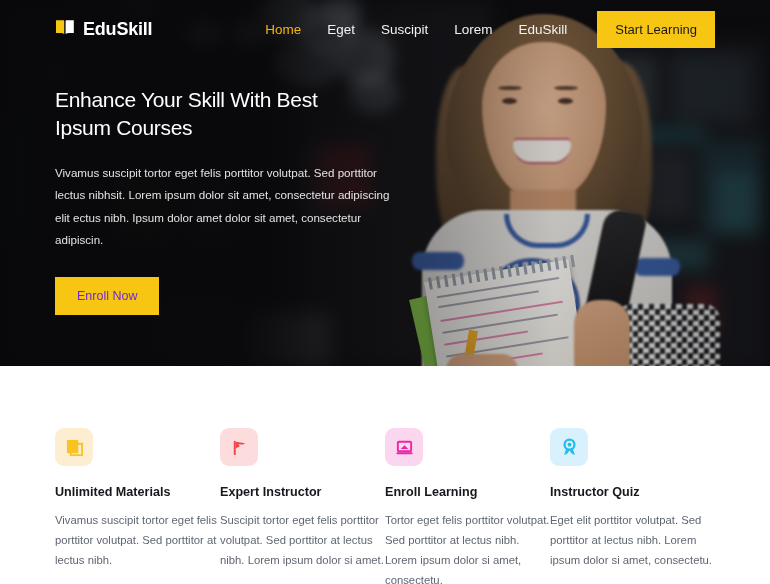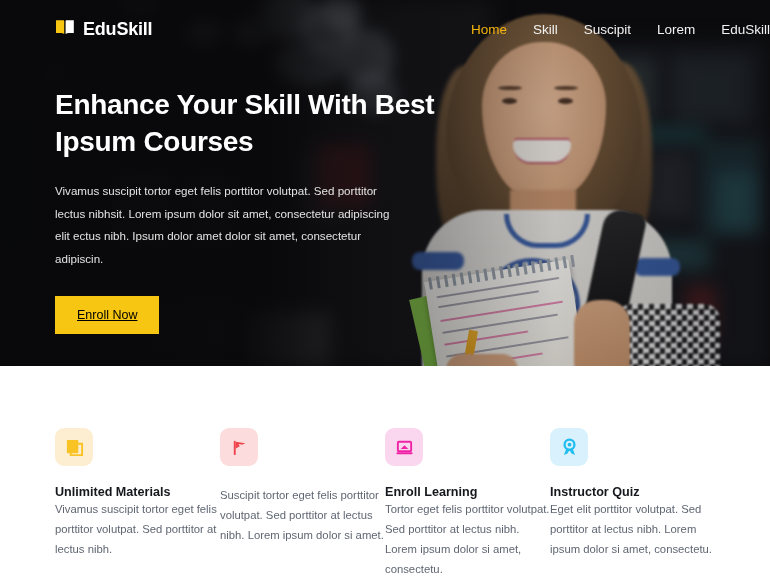--- a/index.html
+++ b/index.html
@@ -188,47 +188,47 @@
     background:#f7c613; color:#1b1b1b;
     font-size:13px; padding:11px 18px;
     border:none; white-space:nowrap; cursor:pointer;
   }
 
   
   .hero-content {
     position:absolute; left:55px; top:86px; z-index:4; width:400px;
   }
   .hero-title {
-    color:#fff; font-size:28px; font-weight:bold;
+    color:#fff; font-size:21px; font-weight:normal;
     line-height:1.33; letter-spacing:-.3px;
   }
   .hero-desc {
     color:#e3e3e3; font-size:11.6px; line-height:1.93;
     margin-top:20px; width:345px;
   }
   .btn-enroll {
-    margin-top:26px; background:#f7c613; color:#000000;
-    font-size:12.5px; padding:12px 22px; border:none; cursor:pointer;text-decoration:underline;
+    margin-top:26px; background:#f7c613; color:#6d28d9;
+    font-size:12.5px; padding:12px 22px; border:none; cursor:pointer;
   }
 
   
   .features {
     display:flex; padding:62px 55px 0 55px; gap:0;
   }
   .feature { width:170px; margin-right:0; }
   .feature + .feature { margin-left:0; }
   .features { justify-content:space-between; }
 
   .f-icon {
     width:38px; height:38px; border-radius:9px;
     display:flex; align-items:center; justify-content:center;
     margin-bottom:19px;
   }
   .f-title {
-    font-size:12.6px; font-weight:bold; color:#16181d; 
+    font-size:12.6px; font-weight:bold; color:#16181d; margin-bottom:11px;
   }
   .f-desc {
     font-size:11.3px; color:#5f6672; line-height:1.78;
   }
 </style>
 </head>
 <body>
 
 <div class="hero">
 
@@ -309,26 +309,27 @@
         <svg width="20" height="18" viewBox="0 0 20 18">
           <path d="M1 2.2h7.2c.6 0 1 .4 1 1V16c-.9-.7-2-1.1-3.2-1.1H1z" fill="#f7c613"></path>
           <path d="M18.8 2.2h-7.2c-.6 0-1 .4-1 1V16c.9-.7 2-1.1 3.2-1.1h5z" fill="#ffffff"></path>
         </svg>
       </span>
       <span class="logo-text">EduSkill</span>
     </div>
 
     <div class="nav-links">
       <a class="nav-link active" href="#">Home</a>
-      <a class="nav-link" href="#">Skill</a>
+      <a class="nav-link" href="#">Eget</a>
       <a class="nav-link" href="#">Suscipit</a>
       <a class="nav-link" href="#">Lorem</a>
       <a class="nav-link" href="#">EduSkill</a>
     </div>
 
+    <button class="btn-start">Start Learning</button>
   </div>
 
   <div class="hero-content">
     <h1 class="hero-title">
       <span>Enhance Your Skill With Best</span><br>
       <span>Ipsum Courses</span>
     </h1>
     <p class="hero-desc">Vivamus suscipit tortor eget felis porttitor volutpat. Sed porttitor lectus nibhsit. Lorem ipsum dolor sit amet, consectetur adipiscing elit ectus nibh. Ipsum dolor amet dolor sit amet, consectetur adipiscin.</p>
     <button class="btn-enroll">Enroll Now</button>
   </div>
@@ -348,20 +349,21 @@
   </div>
 
   <div class="feature">
     <div class="f-icon" style="background:#fcdcdd;">
       <svg width="19" height="19" viewBox="0 0 20 20">
         <rect x="4" y="3" width="2" height="15" rx="1" fill="#f0434c"></rect>
         <path d="M6 4l10 1.6L6 11z" fill="#f0434c"></path>
         <path d="M9 6.4l6 1-4 2.6z" fill="#fcdcdd"></path>
       </svg>
     </div>
+    <div class="f-title">Expert Instructor</div>
     <div class="f-desc">Suscipit tortor eget felis porttitor volutpat. Sed porttitor at lectus nibh. Lorem ipsum dolor si amet.</div>
   </div>
 
   <div class="feature">
     <div class="f-icon" style="background:#fbd7ef;">
       <svg width="19" height="19" viewBox="0 0 20 20">
         <rect x="3" y="4" width="14" height="10" rx="1" fill="none" stroke="#ef23a5" stroke-width="2"></rect>
         <path d="M6 11.5l4-4 4 4z" fill="#ef23a5"></path>
         <rect x="1.5" y="15" width="17" height="2" rx="1" fill="#ef23a5"></rect>
       </svg>

